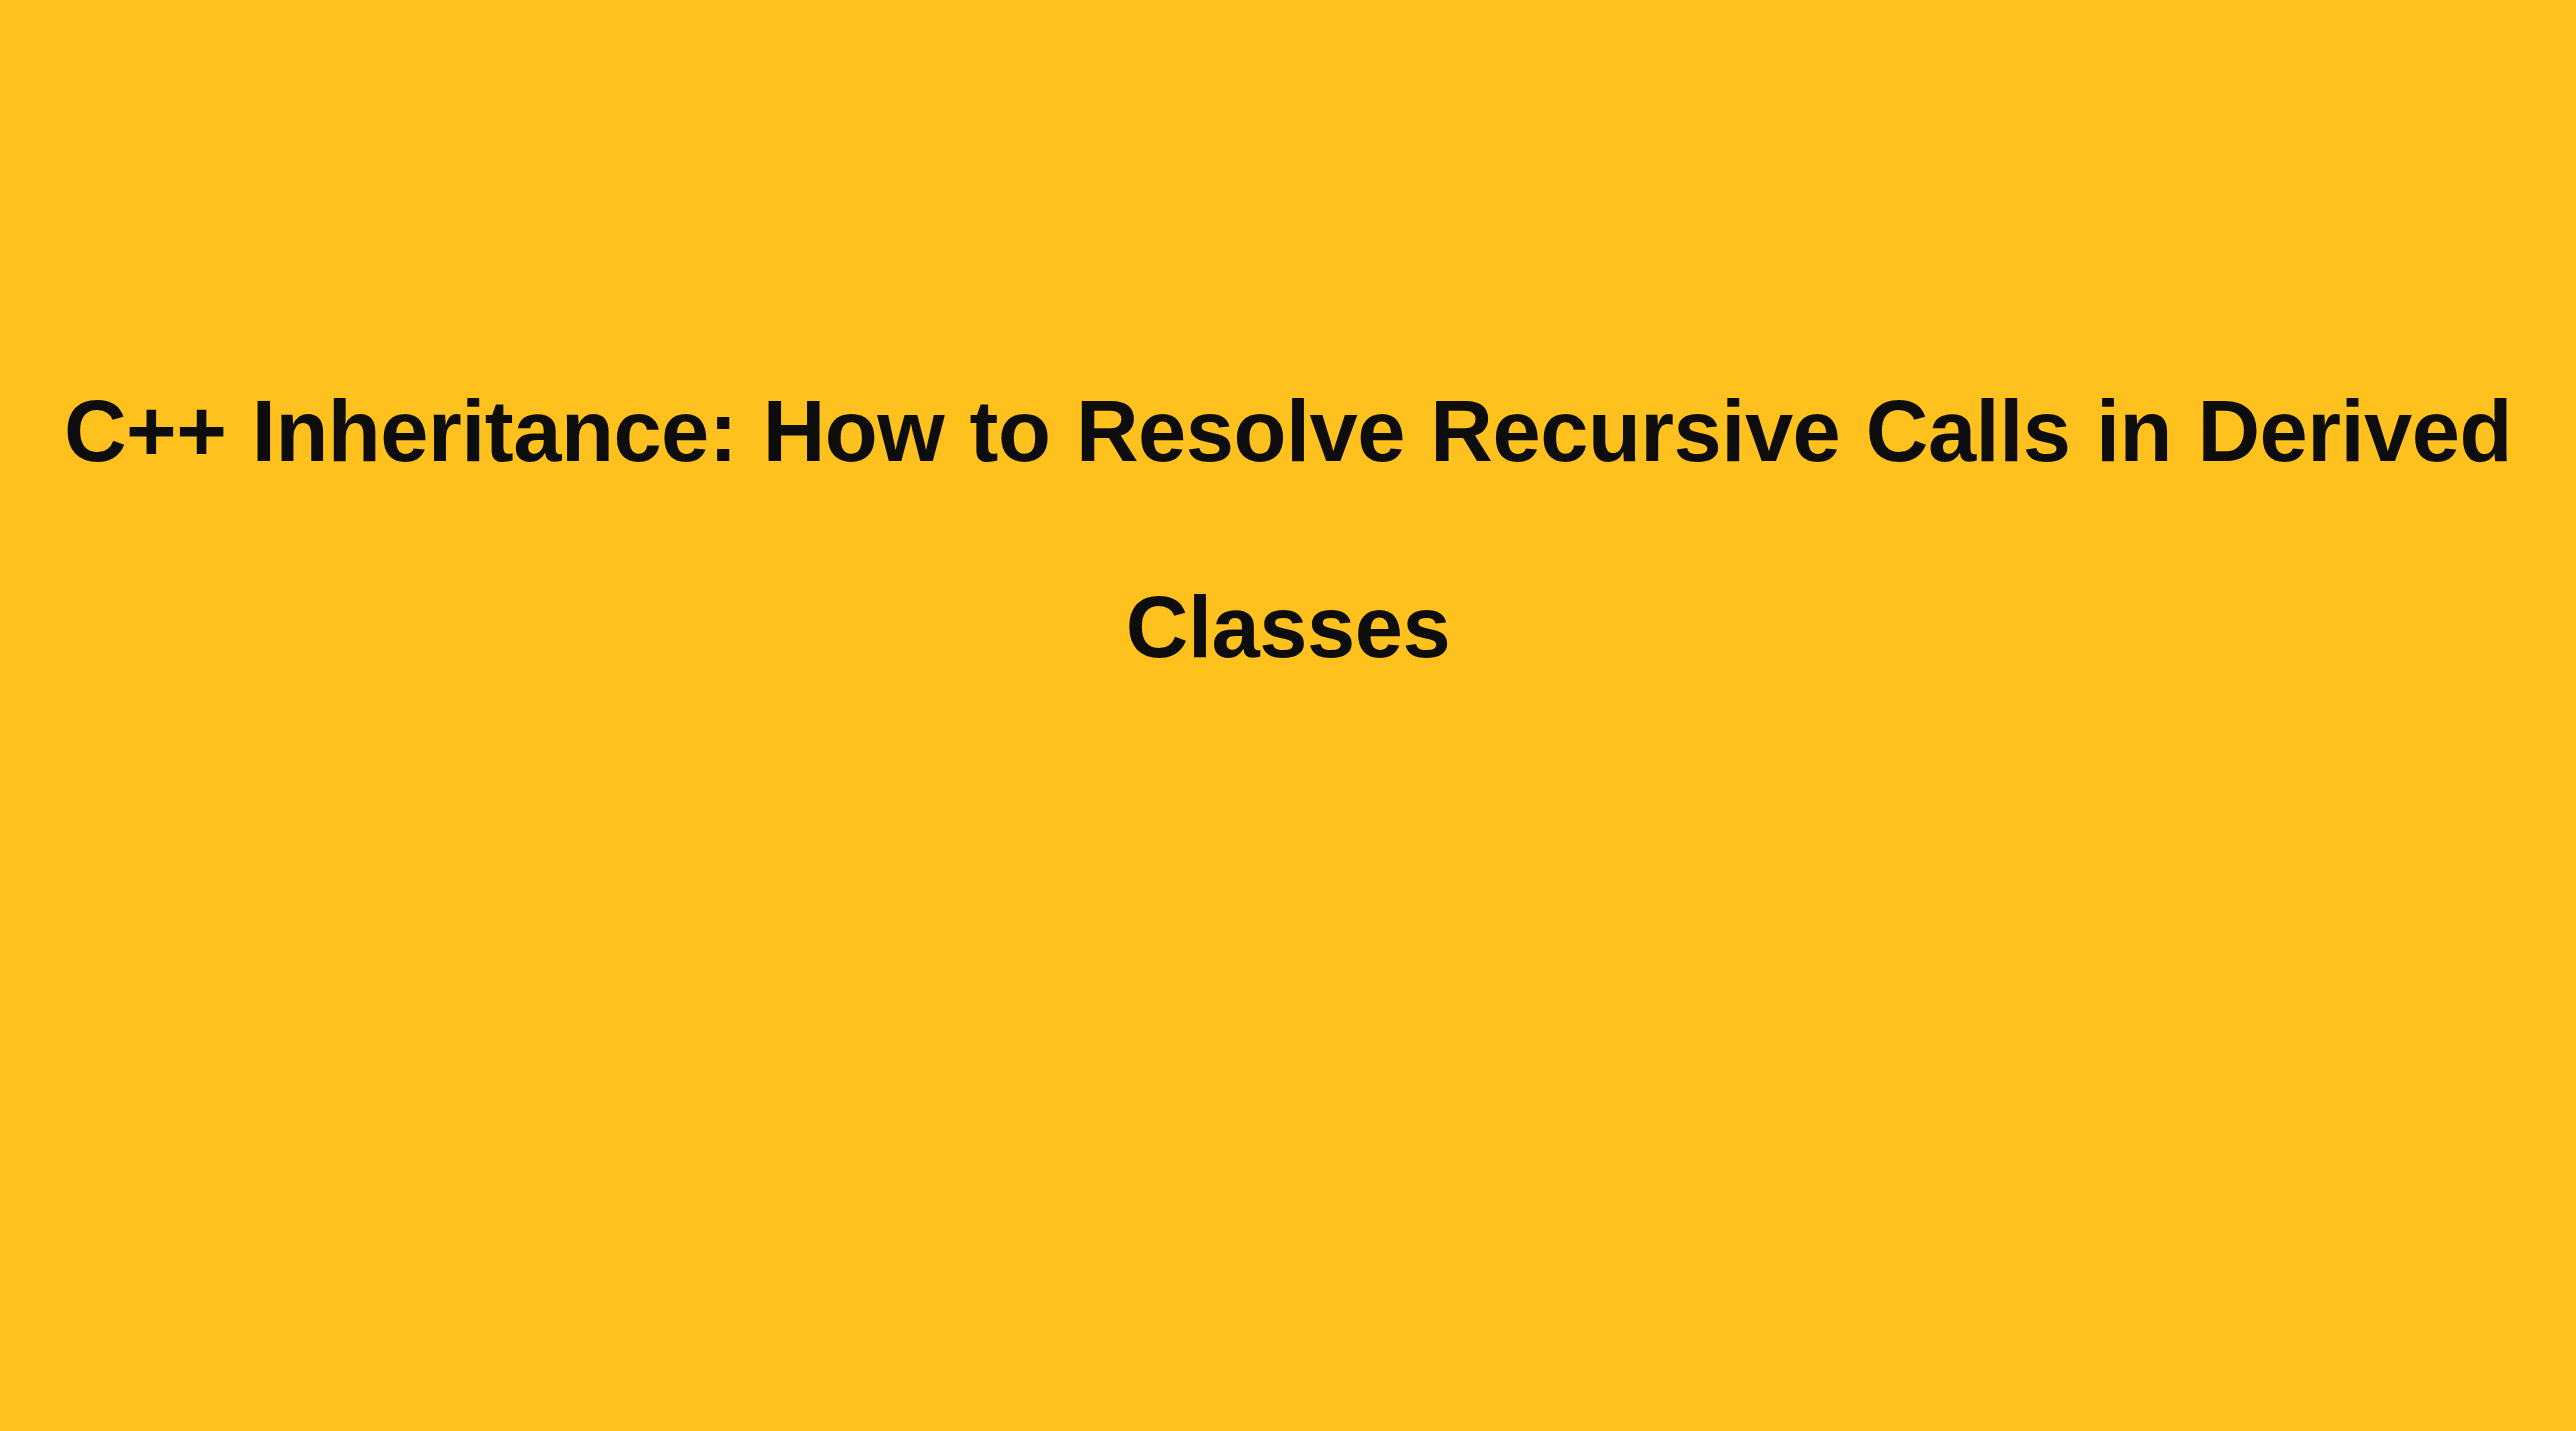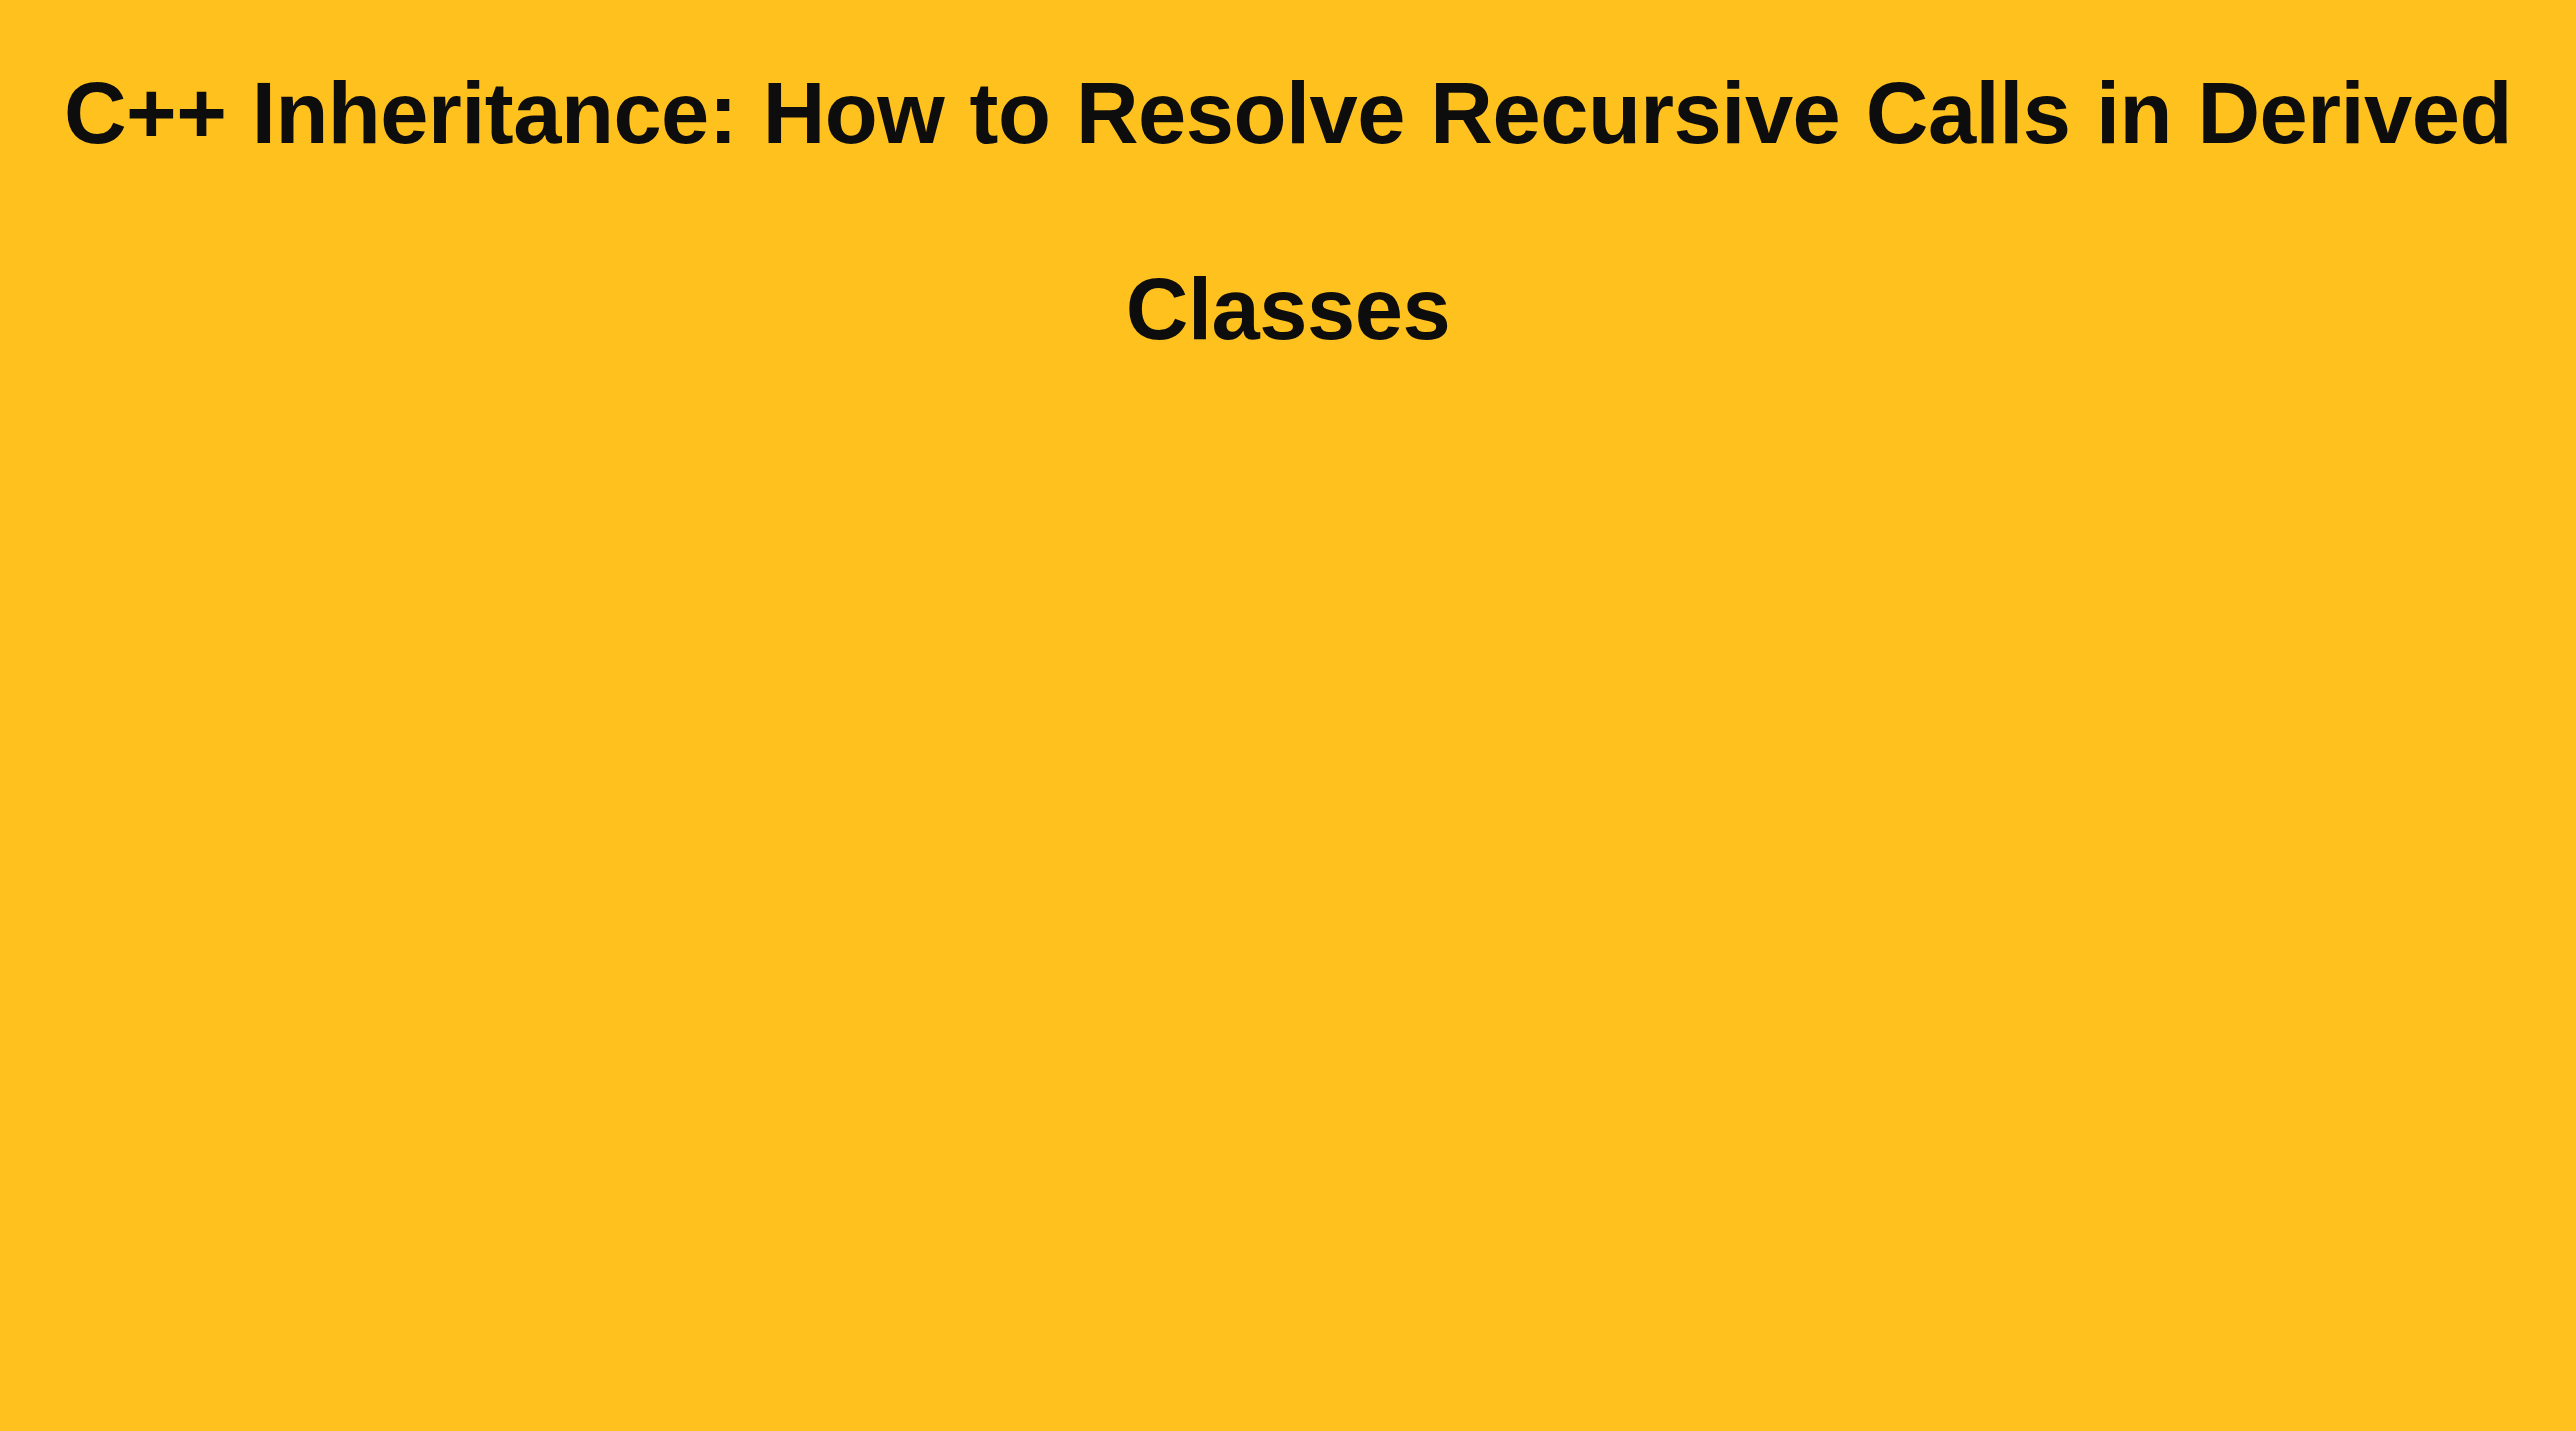--- a/index.html
+++ b/index.html
@@ -16,21 +16,21 @@
     font-family: "Liberation Sans", "DejaVu Sans", sans-serif;
   }
 
   .title-card {
     position: relative;
     box-sizing: border-box;
     width: 2576px;
     height: 1042px;
     background: #FFC11E;
     display: flex;
-    align-items: flex-start;
+    align-items: center;
     justify-content: center;
   }
 
   .title-block {
     box-sizing: border-box;
     width: 100%;
     padding: 0 40px;
     
     margin-top: 15.3px;
   }

